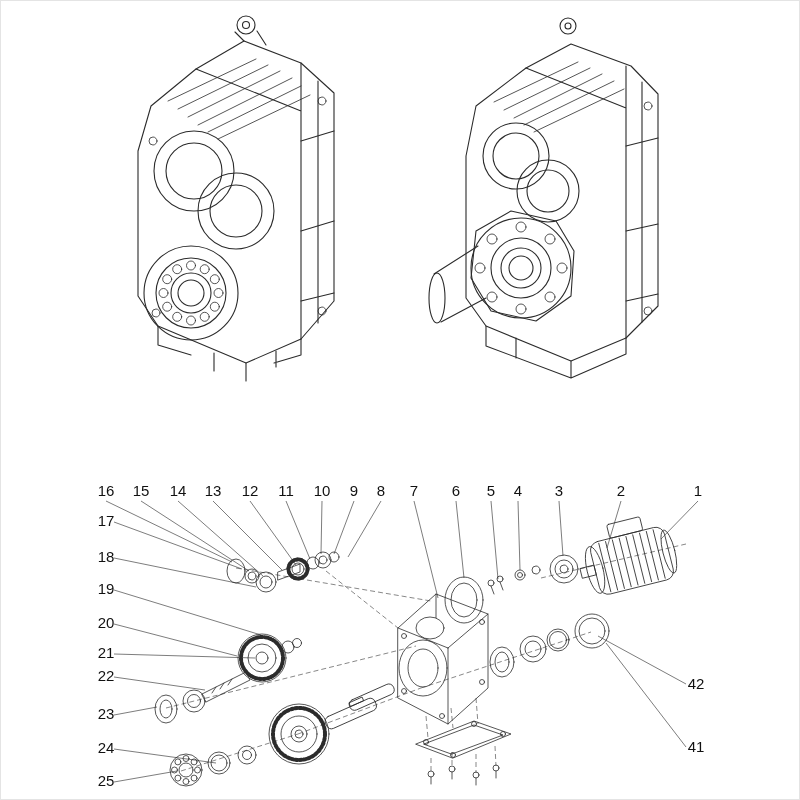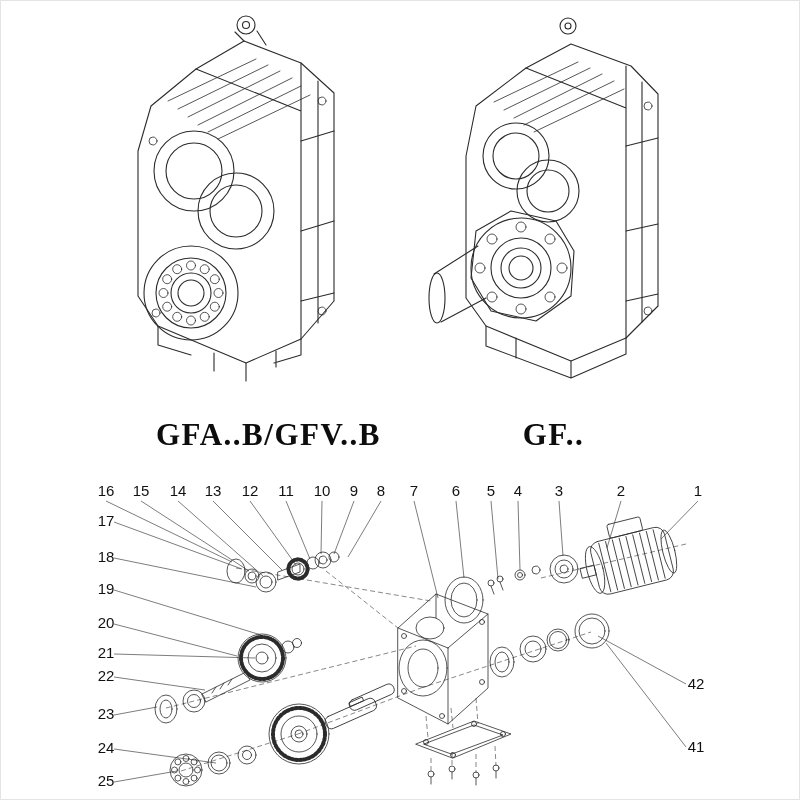--- a/index.html
+++ b/index.html
@@ -118,22 +118,20 @@
       <g class="thin">
         <circle cx="232" cy="100" r="4"></circle>
           <circle cx="232" cy="305" r="4"></circle>
       </g>
       <g>
         <path d="M70,320 L70,340 L155,372 L210,348 L210,332 M155,355 L155,372 M100,332 L100,352"></path>
       </g>
     </g>
   </svg>
 
-  <div class="caption left">GFA..B/GFV..B</div>
-  <div class="caption right">GF..</div>
 
   <svg style="left:85px; top:475px;" width="630" height="325" viewBox="0 0 630 325">
 
     <g class="dash">
       <path d="M95,295 L212,258 M212,258 L335,212 M335,212 L505,156"></path>
       <path d="M80,232 L330,170"></path>
       <path d="M150,92 L345,125 M240,95 L312,152"></path>
       <path d="M455,102 L600,68"></path>
       <path d="M340,240 L342,262 M365,232 L367,252 M390,222 L392,248"></path>
       <path d="M345,282 L345,296 M366,276 L366,291 M390,278 L390,297 M409,270 L410,290"></path>

